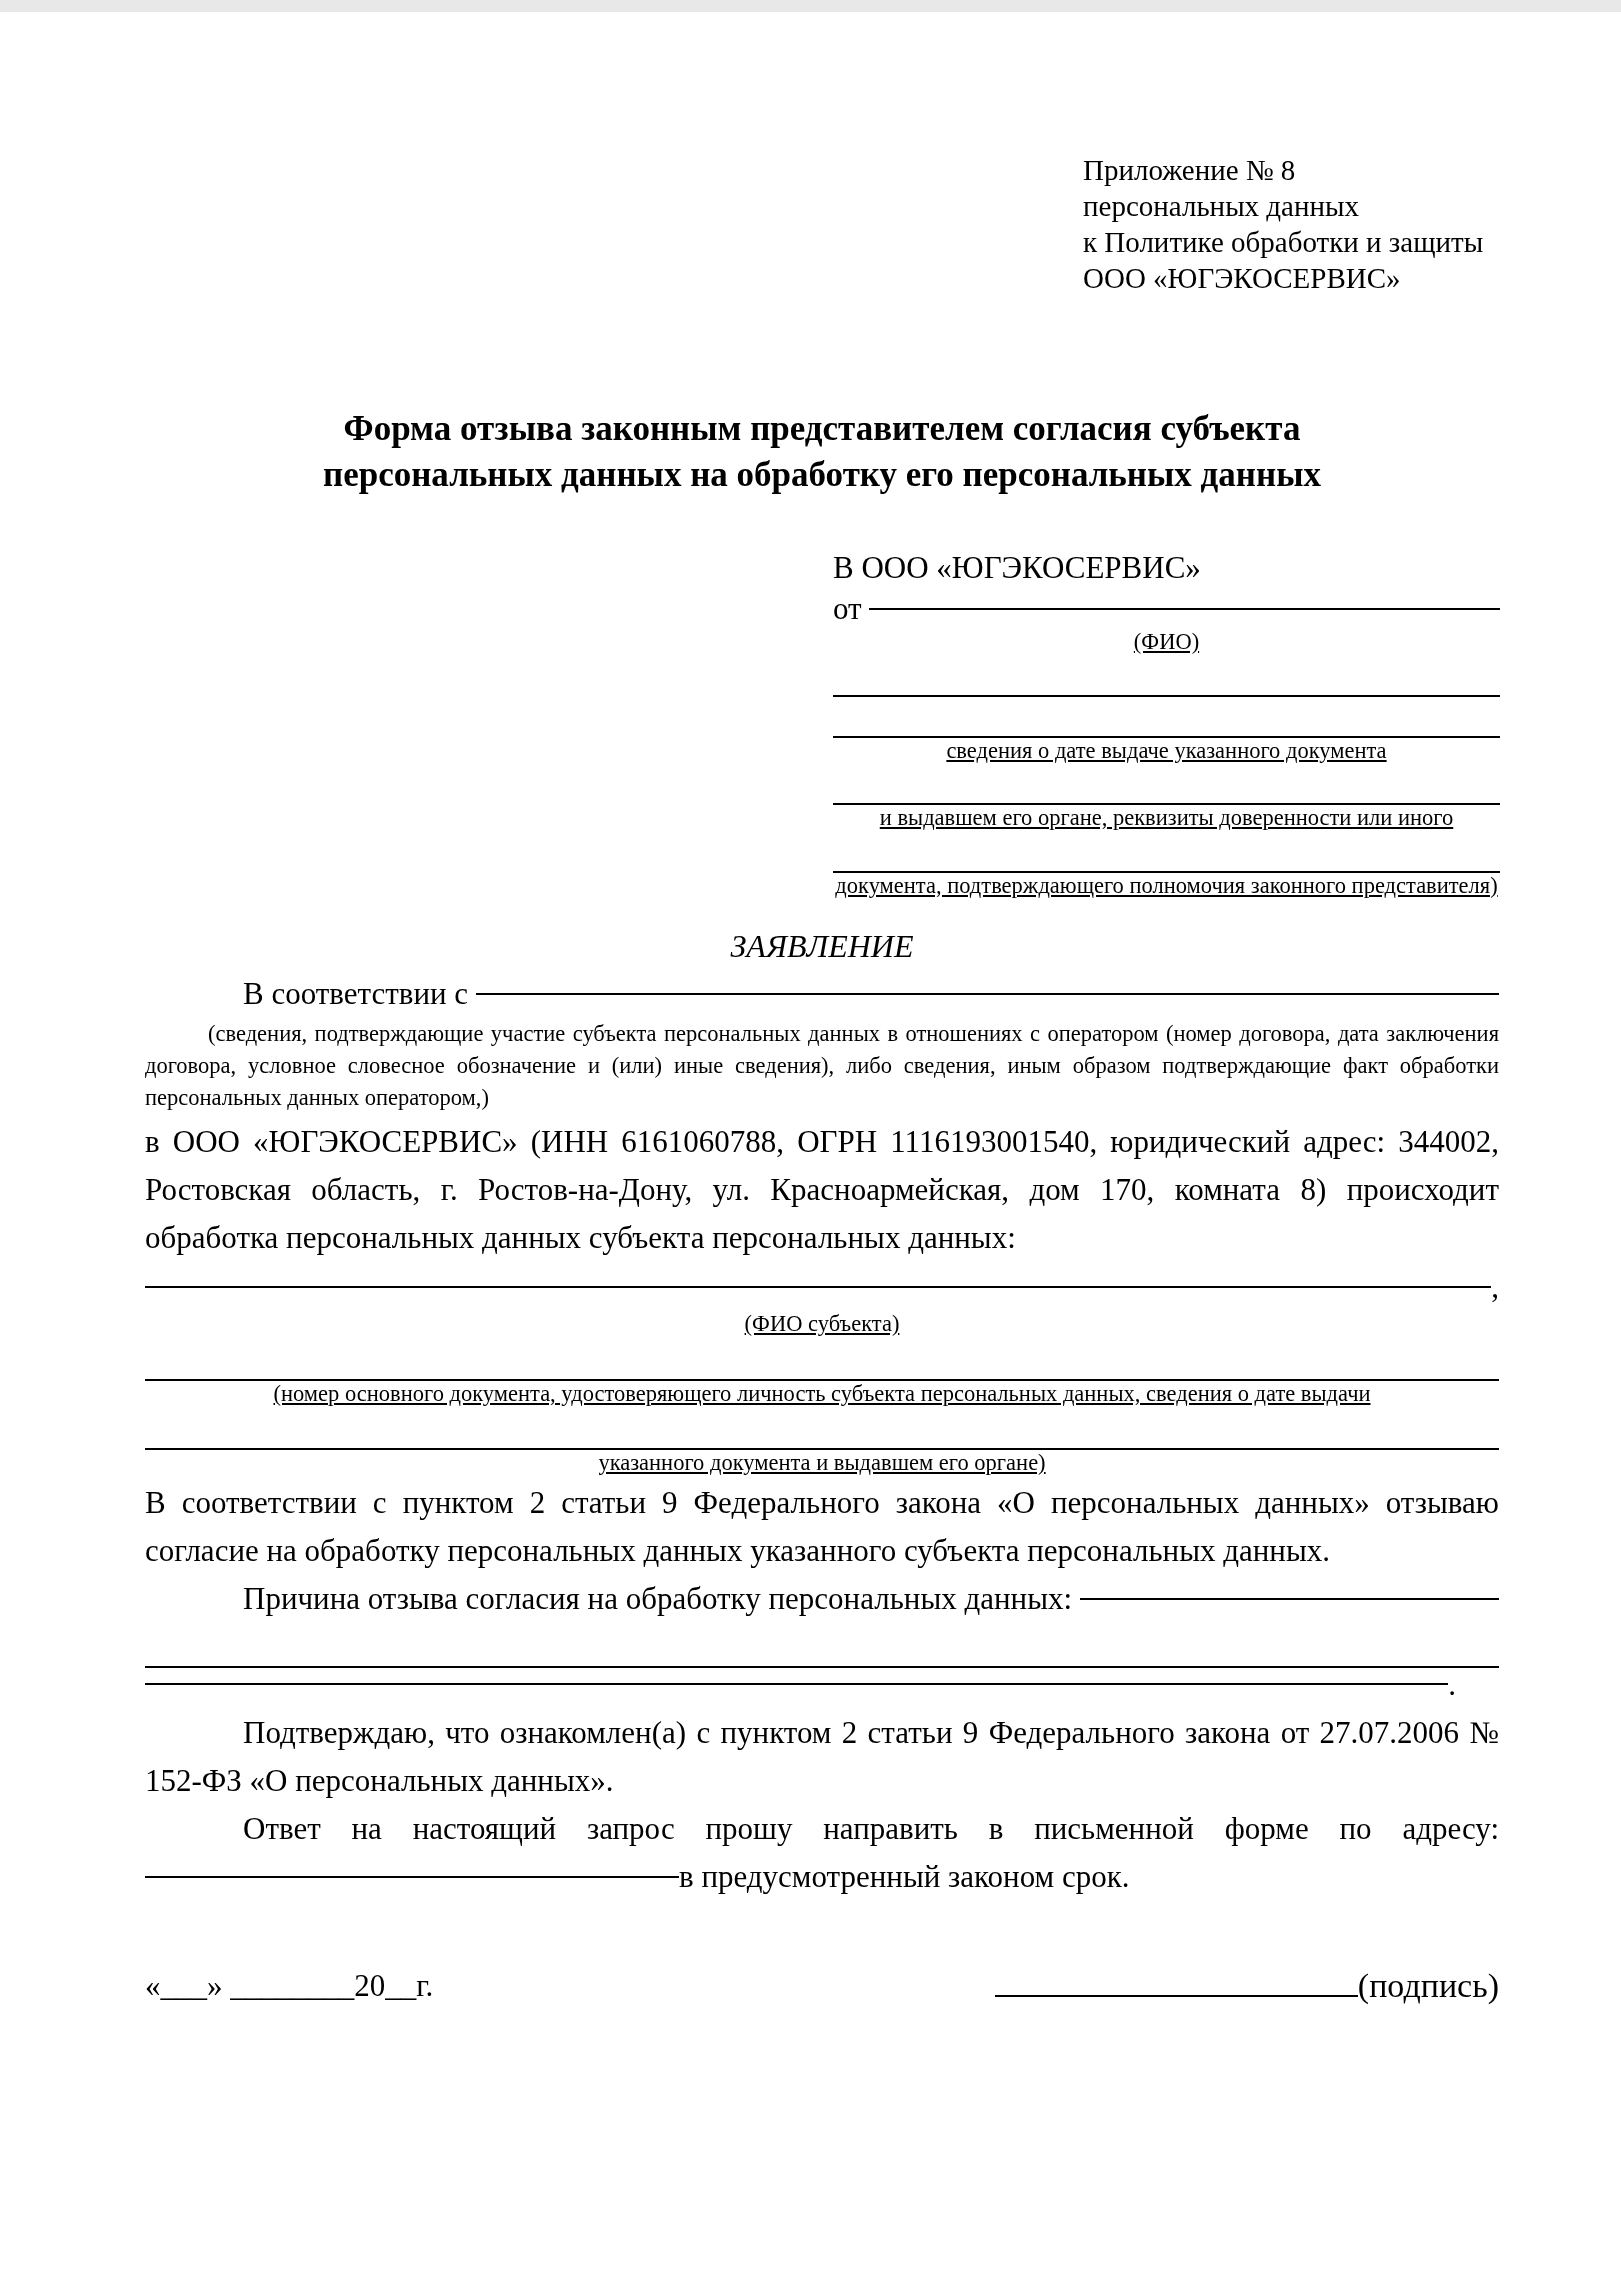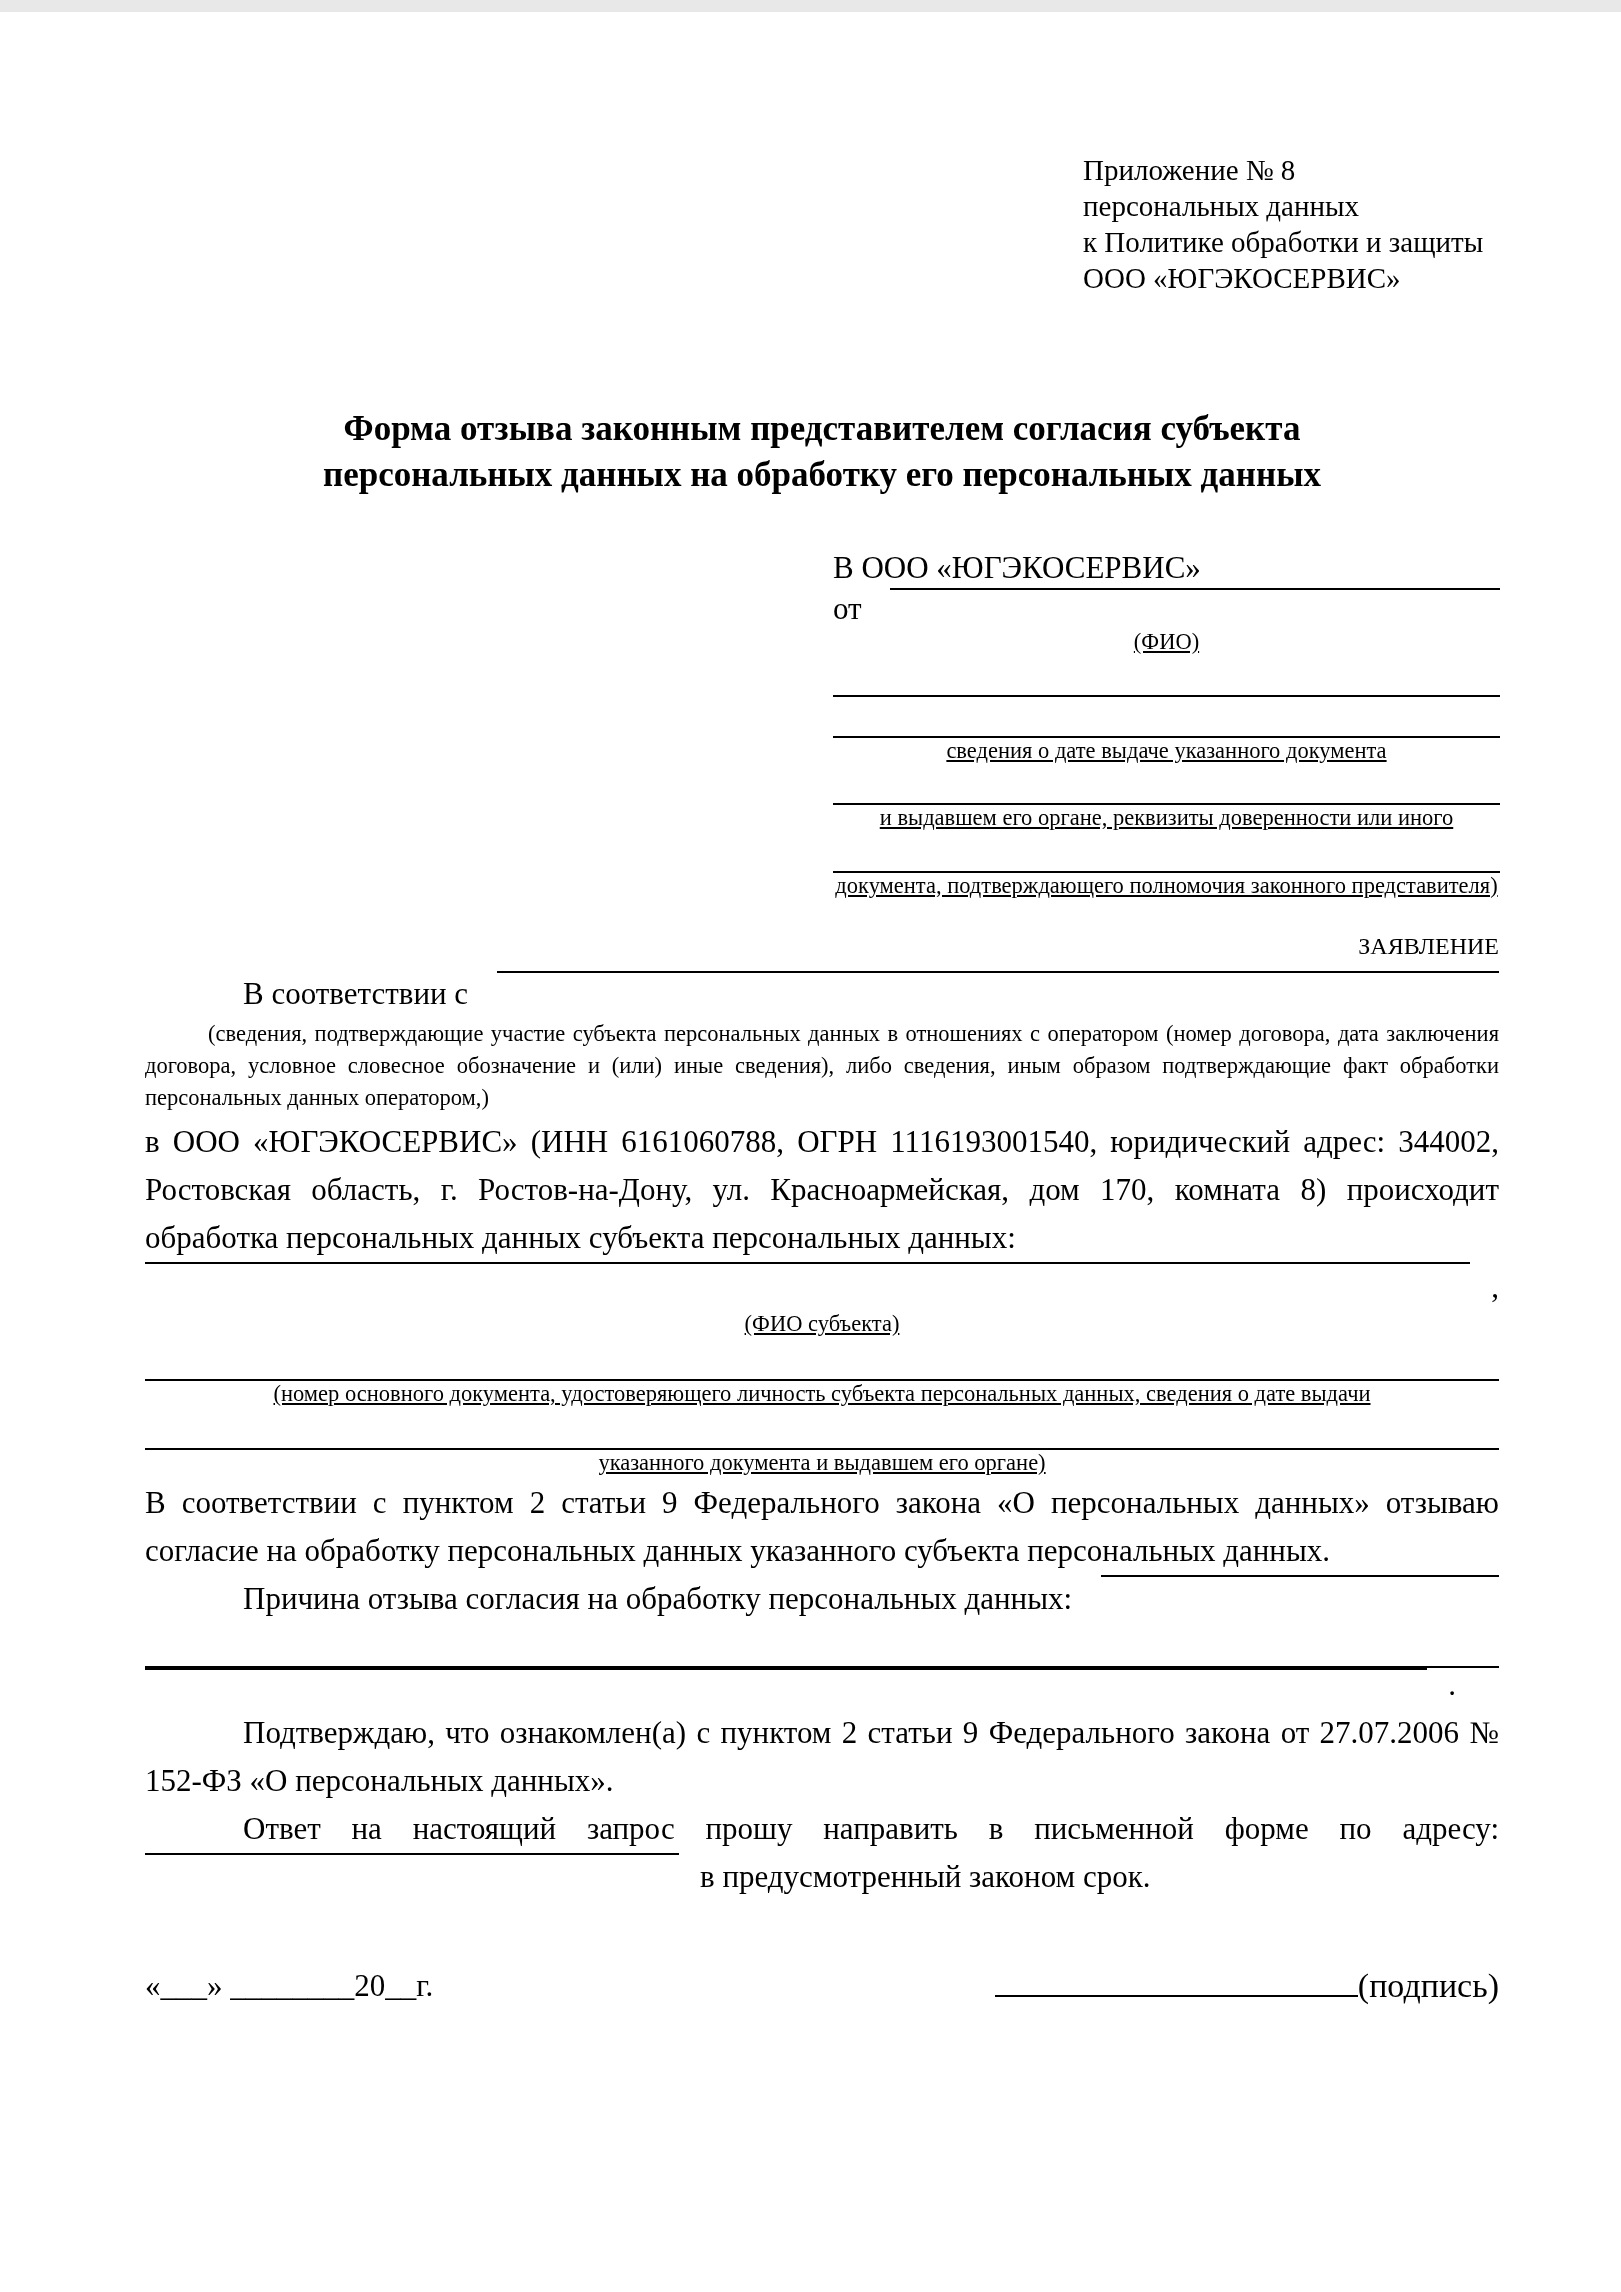--- a/index.html
+++ b/index.html
@@ -13,28 +13,28 @@
 
   
   .appendix { margin-left: 938px; font-size: 29px; line-height: 36px; }
 
   
   .title { margin: 110px 0 0 0; text-align: center; font-weight: bold; font-size: 35px; line-height: 46px; }
 
   
   .addr { margin-left: 688px; width: 667px; margin-top: 49px; }
   .addr .to { line-height: 41px; }
-  .row { display: flex; align-items: flex-start; gap: 21px; }
+  .row { display: flex; align-items: center; }
   .from-row { line-height: 41px; }
   .fill { flex: 1; border-bottom: 2px solid #000; height: 0; margin-left: 7.8px; }
   .caption { font-size: 22.5px; line-height: 26.5px; text-align: center; text-decoration: underline; }
   .uline { border-bottom: 2px solid #000; height: 39px; }
 
   
-  .heading { text-align: right; margin-top: 25.5px; font-size: 24px; line-height: 43px; }
+  .heading { text-align: center; margin-top: 25.5px; font-size: 32px; line-height: 43px; font-style: italic; }
   .acc-row { margin-top: 3.9px; line-height: 45px; }
   .acc-row .lbl { padding-left: 98px; white-space: nowrap; }
   .note { font-size: 22.5px; line-height: 32px; text-align: justify; text-indent: 63px; margin: 2px 0 0 0; }
   .para { text-align: justify; margin: 0; }
   .op-para { margin-top: 3.9px; }
 
   .fio-row { height: 49px; line-height: 49px; }
   .fio-row .fill { margin-left: 0; }
   .tail-char { white-space: pre; }
 

